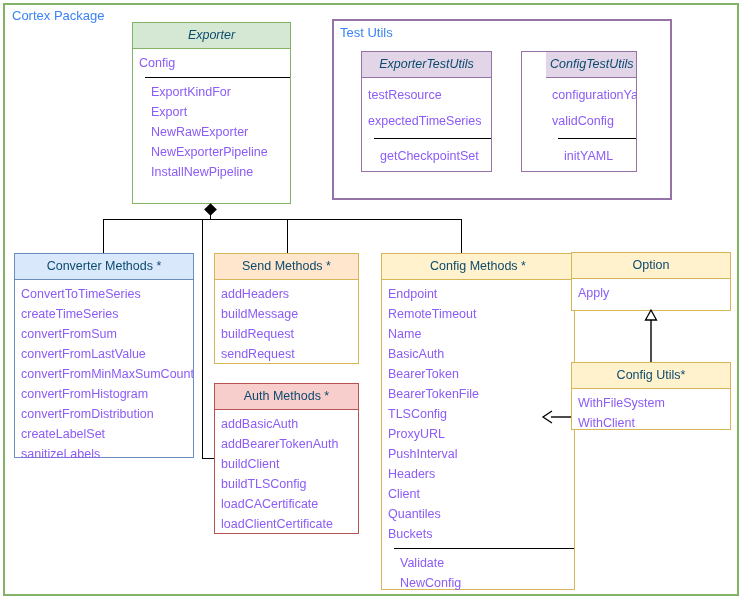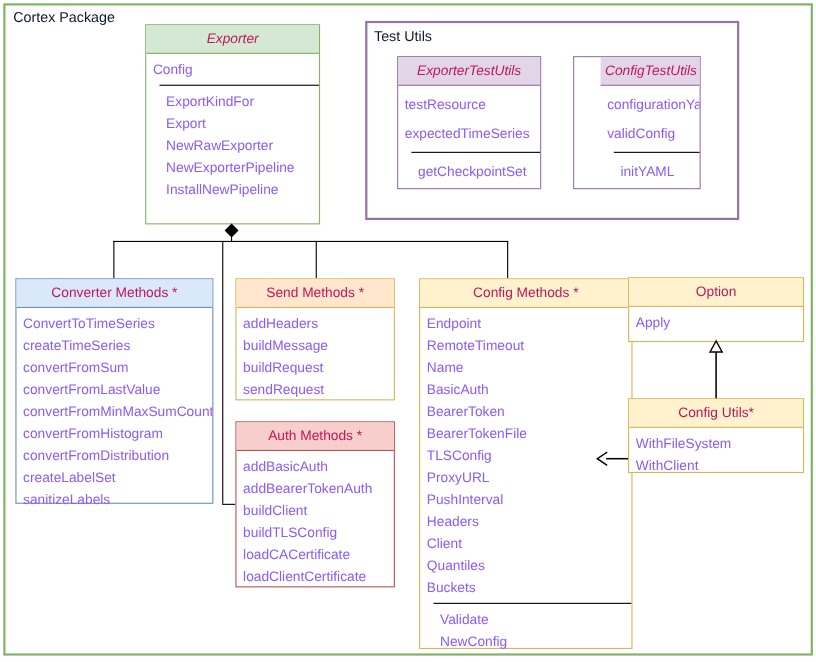--- a/index.html
+++ b/index.html
@@ -22,36 +22,36 @@
 
   
   .pkg {
     position: absolute;
     box-sizing: border-box;
     background: #ffffff;
   }
   .pkg-title {
     position: absolute;
     font-size: 13px;
-    color: #0f172a;
+    color: #3b82f6;
     white-space: nowrap;
   }
 
   
   .uml {
     position: absolute;
     box-sizing: border-box;
     background: #ffffff;
     border: 1px solid #666666;
   }
   .uml-header {
     box-sizing: border-box;
     text-align: center;
     font-size: 12.5px;
-    color: #be185d;
+    color: #0c4a6e;
     padding: 5px 4px 5px 4px;
     line-height: 15px;
     border-bottom: 1px solid #666666;
   }
   .uml-header.italic { font-style: italic; }
   .uml-section {
     box-sizing: border-box;
     padding: 4px 0 4px 0;
   }
   .uml-section + .uml-section {

